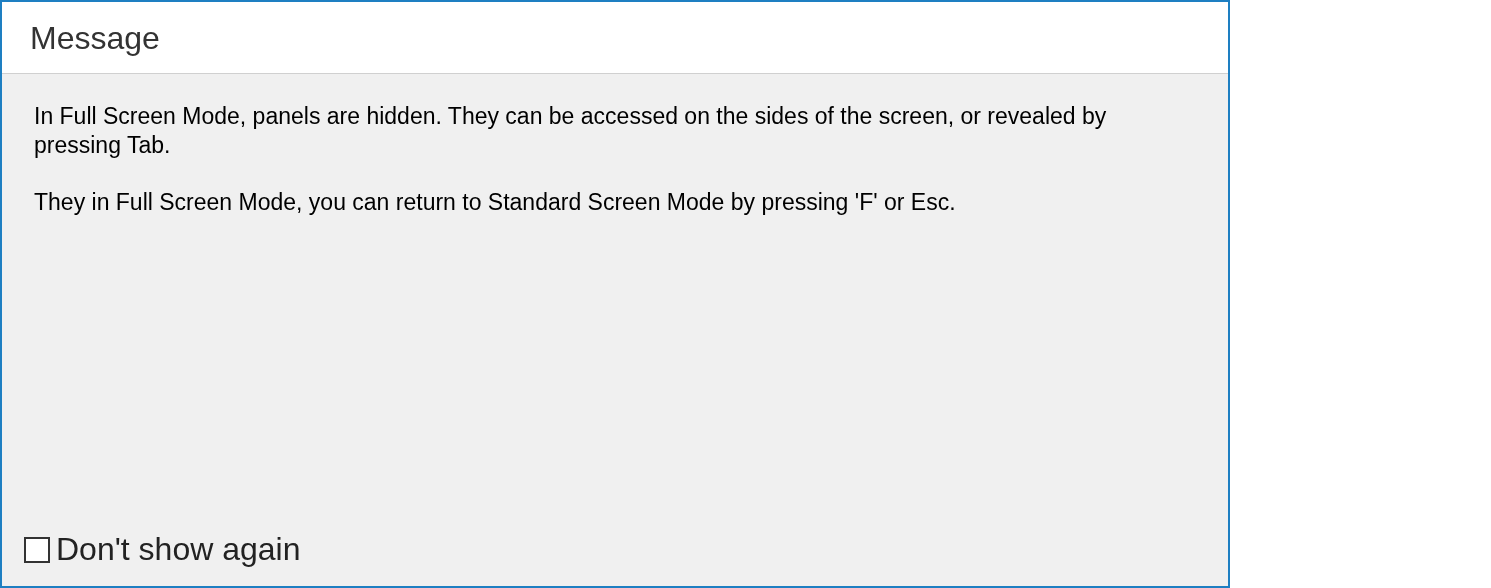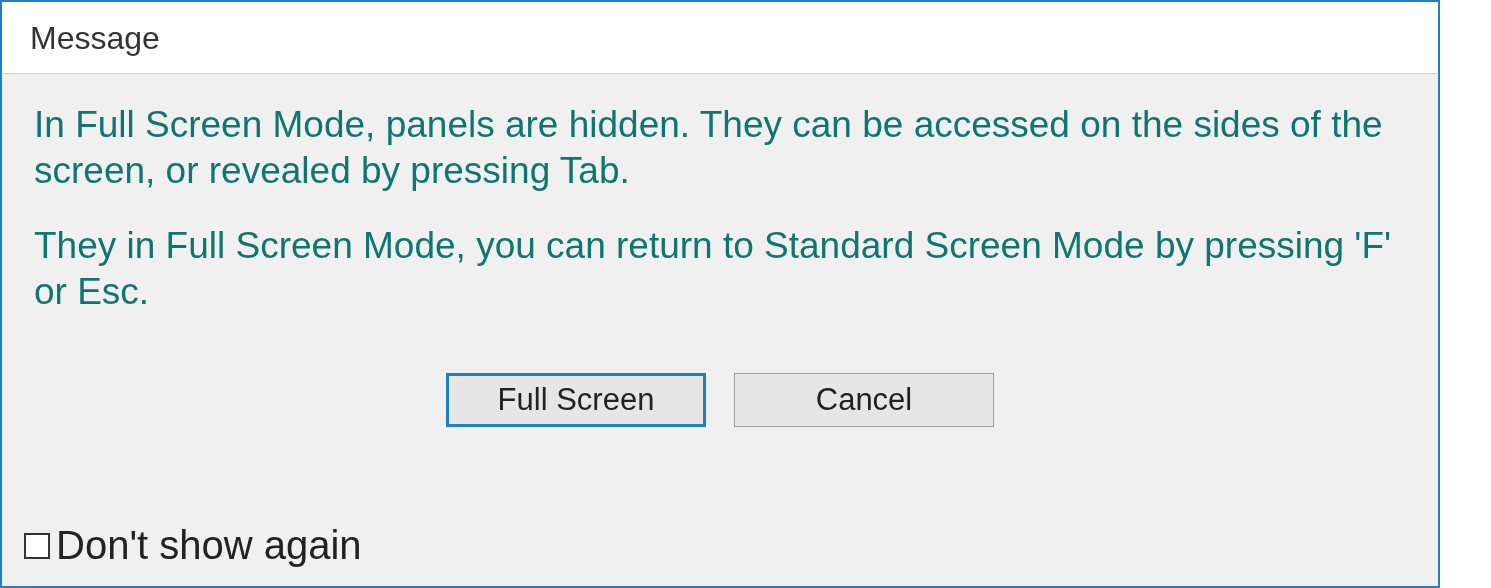--- a/index.html
+++ b/index.html
@@ -8,43 +8,43 @@
       padding: 0;
     }
     body {
       font-family: "Segoe UI", Tahoma, sans-serif;
       background: #ffffff;
       width: 1491px;
       height: 588px;
       overflow: hidden;
     }
     .dialog {
-      width: 1440px;
+      width: 1230px;
       height: 588px;
       border: 2px solid #1e7fc2;
       background: #f0f0f0;
       display: flex;
       flex-direction: column;
     }
     .title-bar {
       background: #ffffff;
       padding: 18px 28px 16px 28px;
       font-size: 32px;
       color: #333333;
       border-bottom: 1px solid #d0d0d0;
     }
     .body-area {
       flex: 1;
       padding: 28px 32px 10px 32px;
       display: flex;
       flex-direction: column;
     }
     .message-text {
-      font-size: 37px;
-      color: #0f766e;
+      font-size: 23px;
+      color: #000000;
       line-height: 1.25;
       margin-bottom: 28px;
     }
     .button-row {
       display: flex;
       justify-content: center;
       gap: 28px;
       margin-top: 30px;
       margin-bottom: 10px;
     }
@@ -72,44 +72,40 @@
     .checkbox {
       width: 26px;
       height: 26px;
       border: 2px solid #333333;
       background: #ffffff;
       margin-right: 6px;
       cursor: pointer;
       flex-shrink: 0;
     }
     .checkbox-label {
-      font-size: 40px;
+      font-size: 32px;
       color: #222222;
       cursor: pointer;
     }
   </style>
 </head>
 <body>
 
 <div class="dialog">
 
   <div class="title-bar">
     <span>Message</span>
   </div>
 
   <div class="body-area">
 
     <p class="message-text">In Full Screen Mode, panels are hidden. They can be accessed on the sides of the screen, or revealed by pressing Tab.</p>
 
     <p class="message-text">They in Full Screen Mode, you can return to Standard Screen Mode by pressing 'F' or Esc.</p>
 
-    <div class="button-row">
-      <button class="btn btn-primary">Full Screen</button>
-      <button class="btn">Cancel</button>
-    </div>
 
   </div>
 
   <div class="footer-row">
     <div class="checkbox"></div>
     <span class="checkbox-label">Don't show again</span>
   </div>
 
 </div>
 

